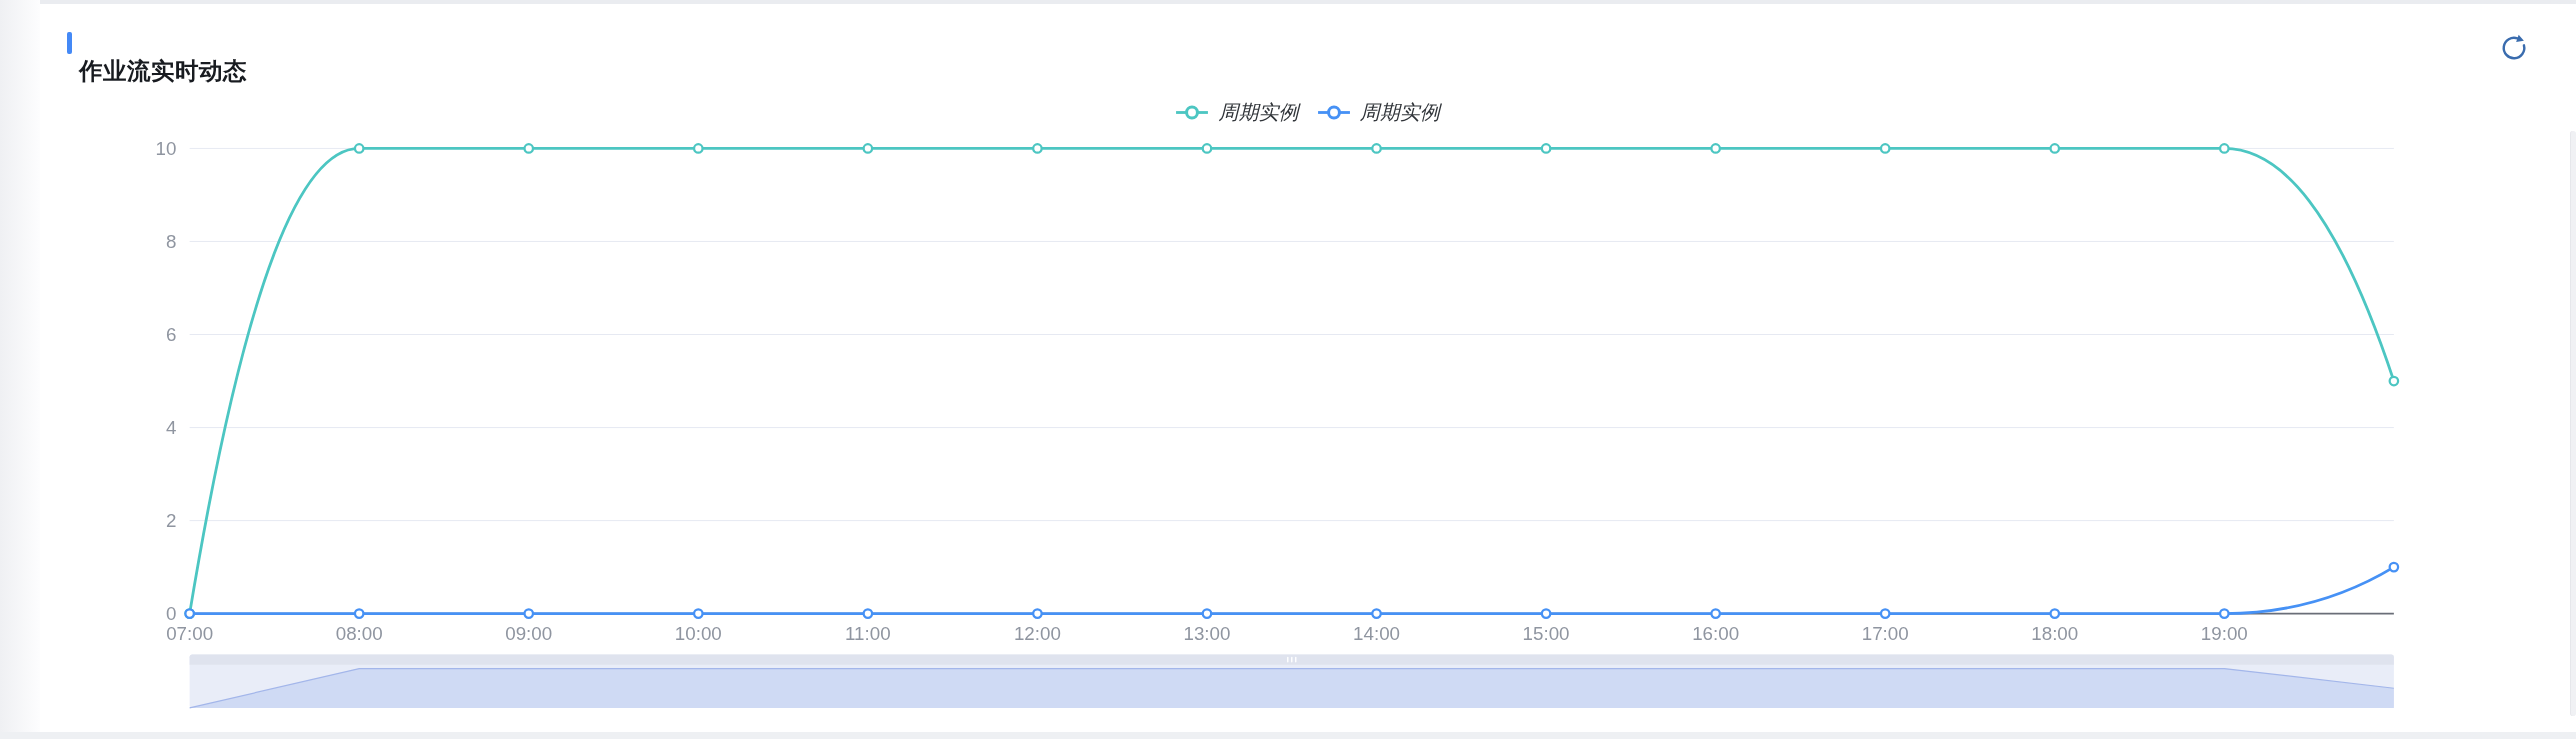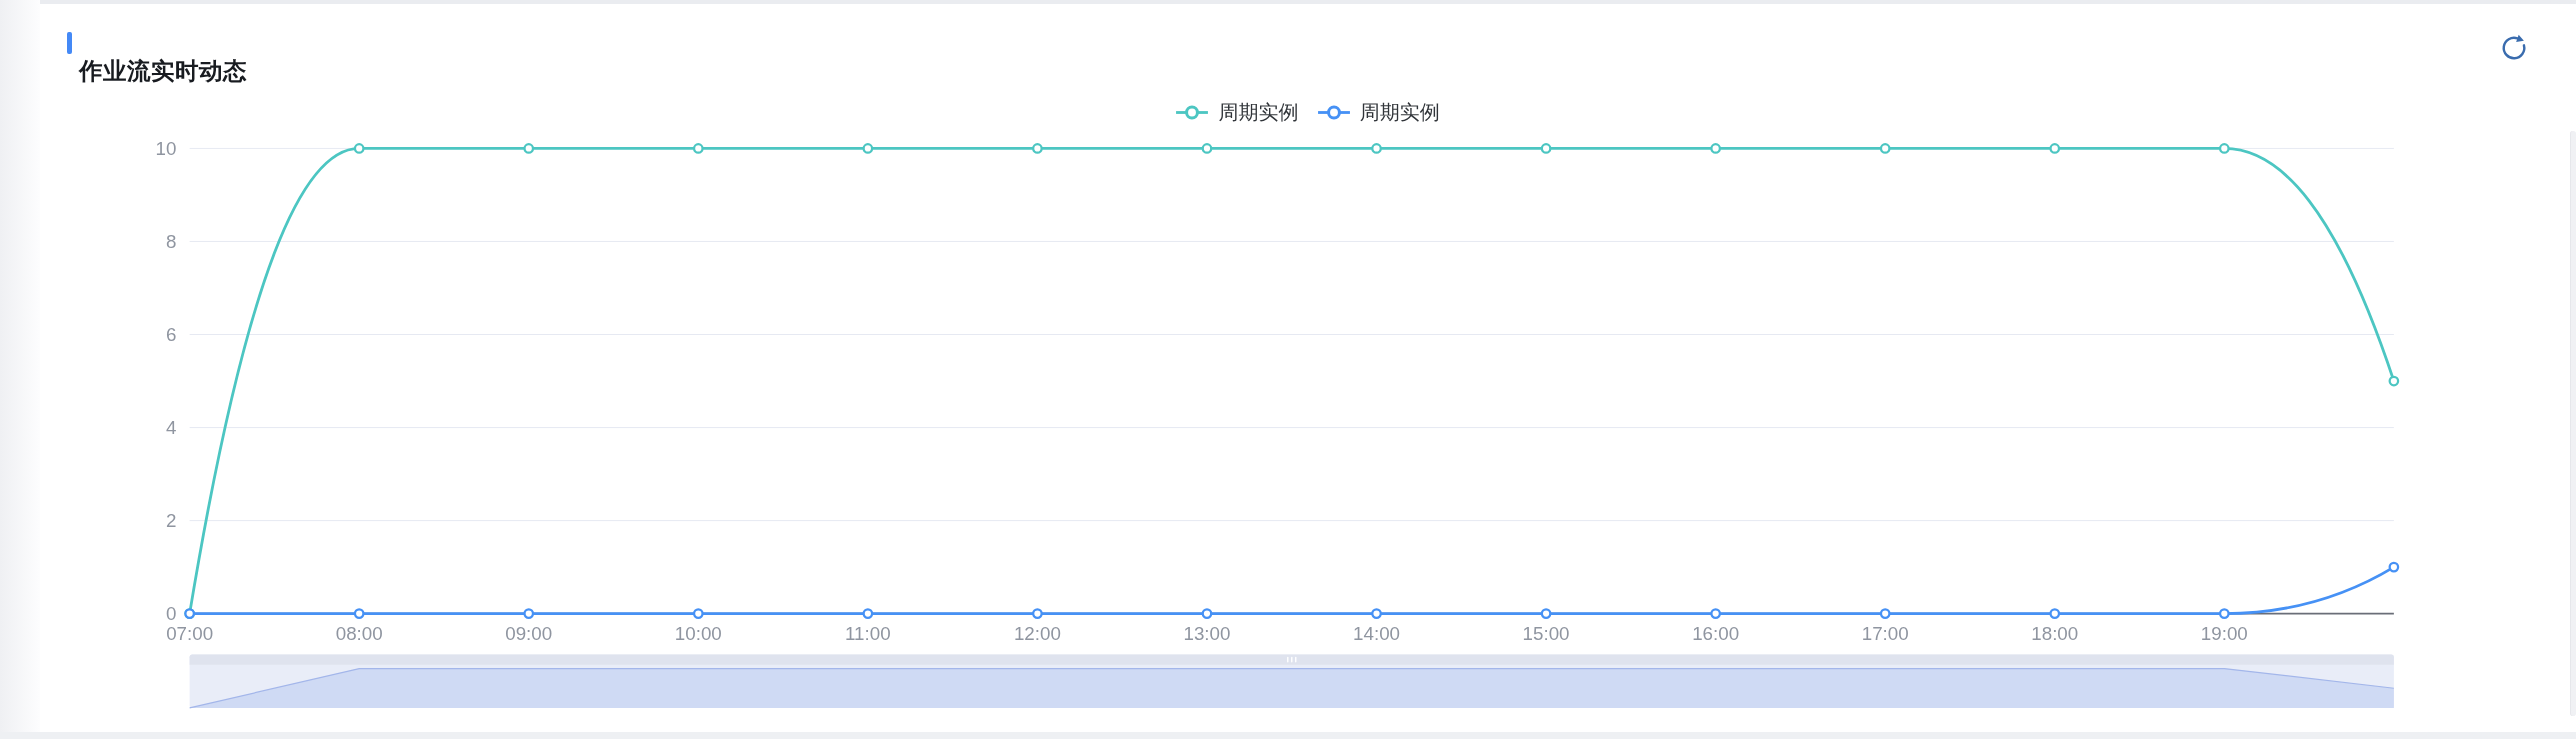--- a/index.html
+++ b/index.html
@@ -16,21 +16,21 @@
   .scrollbar{position:absolute;right:0;top:131px;width:4.7px;height:585px;
     background:#f0f1f4;border-left:0.9px solid #e6e7eb;border-radius:2.8px;}
   .card{position:absolute;left:40px;top:3.8px;right:0;bottom:8.4px;background:#ffffff;
     border-top-left-radius:7.5px;}
   .accent-bar{position:absolute;left:27px;top:28px;width:4.7px;height:22.5px;border-radius:1.9px;}
   .card-title{position:absolute;left:39px;top:28px;height:22.5px;line-height:23.5px;
     font-size:23.5px;font-weight:600;color:#181b20;letter-spacing:0.5px;white-space:nowrap;margin-top:28px;}
   .refresh-btn{position:absolute;left:2460px;top:30px;width:28px;height:28px;
     background:none;border:none;padding:0;cursor:pointer;}
   .legend-row{position:absolute;left:0;top:97px;width:100%;height:22.5px;
-    display:flex;justify-content:center;align-items:center;gap:19px;}
+    display:flex;justify-content:center;align-items:center;gap:19px;font-style:italic;}
   .legend-item{display:flex;align-items:center;gap:10.3px;cursor:pointer;}
   .legend-label{font-size:20px;color:#303439;white-space:nowrap;}
   svg.chart{position:absolute;left:0;top:0;pointer-events:none;}
   svg.chart [data-interactable="true"]{pointer-events:auto;cursor:pointer;}
   svg text{font-family:"Liberation Sans","DejaVu Sans",sans-serif;}
 </style>
 </head>
 <body>
 
 <div class="page" data-interactable="false">

